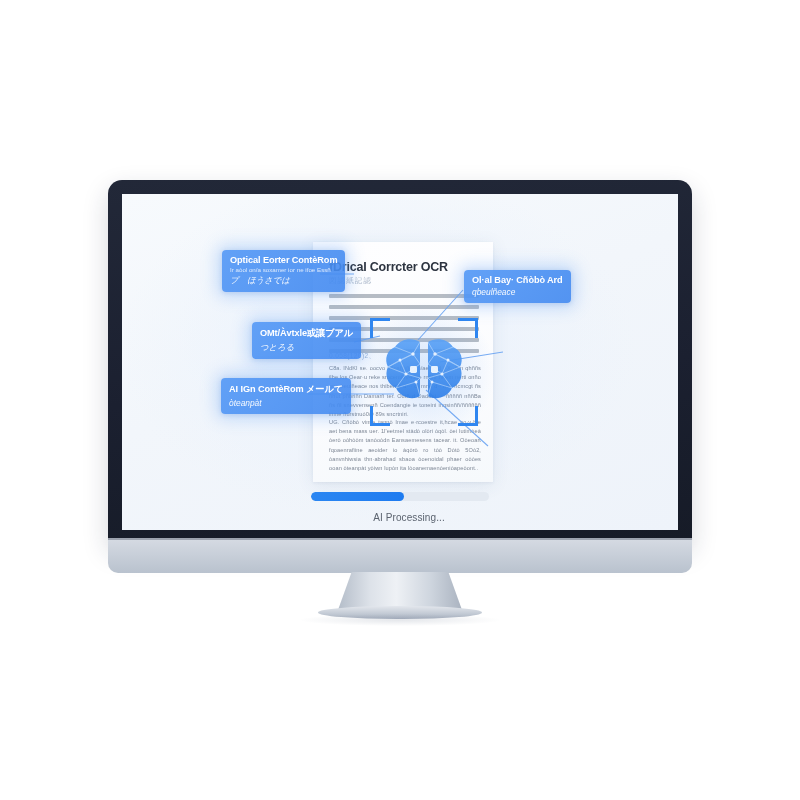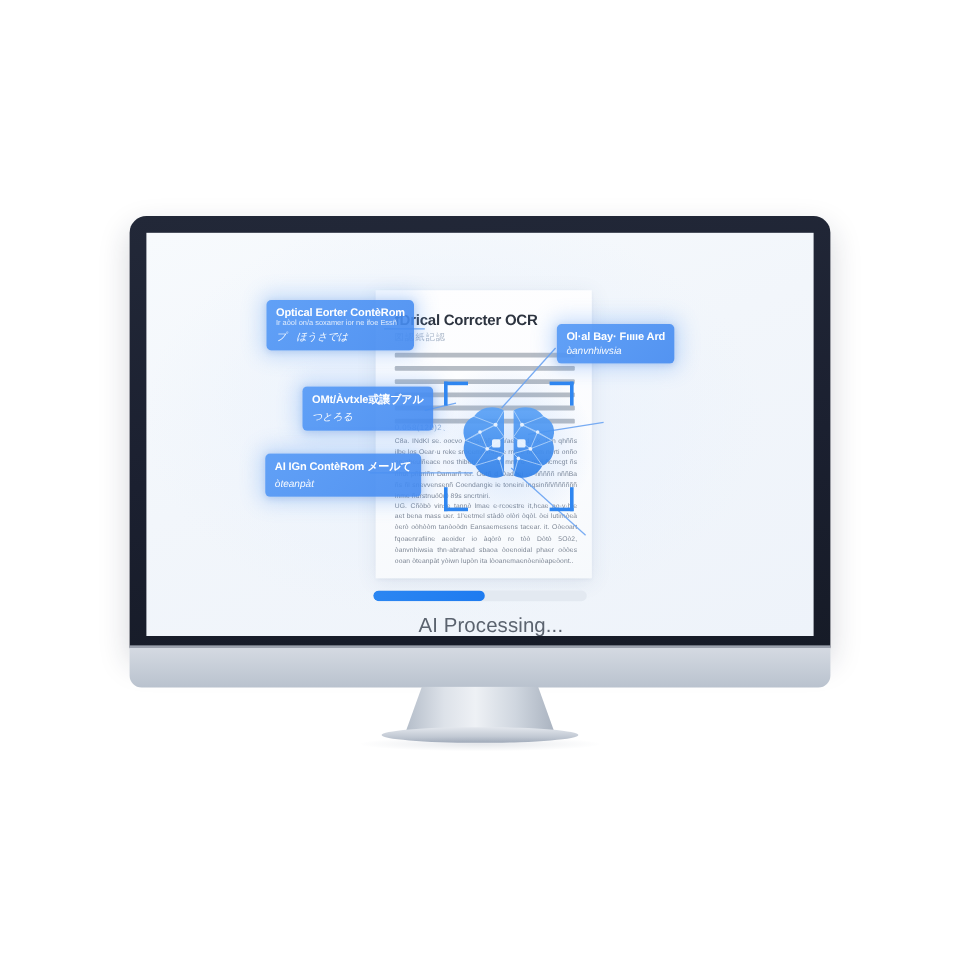--- a/index.html
+++ b/index.html
@@ -248,21 +248,21 @@
     border-radius: 5px;
     overflow: hidden;
   }
   #progress-fill {
     height: 100%;
     background: linear-gradient(90deg, #2b86f2 0%, #1e7bf0 100%);
     border-radius: 5px;
   }
   #progress-label {
     margin-top: 11px;
-    font-size: 17px;
+    font-size: 10px;
     color: #5b636f;
     letter-spacing: 0.1px;
     margin-left: 18px;
   }
 </style>
 </head>
 <body>
 
 <div id="stage">
 
@@ -360,22 +360,22 @@
         <div class="l-main">OMt/Àvtxle或讓ブアル</div>
         <div class="l-jp">つとろる</div>
       </div>
 
       <div class="label" id="label-2">
         <div class="l-main">AI  IGn ContèRom メールて</div>
         <div class="l-jp">òteanpàt</div>
       </div>
 
       <div class="label" id="label-3">
-        <div class="l-main">Ol·al Bay· Fııııe Ard</div>
-        <div class="l-jp">òanvnhiwsia</div>
+        <div class="l-main">Ol·al Bay· Cñòbò Ard</div>
+        <div class="l-jp">qbeulñeace</div>
       </div>
 
 
 
       <div id="progress-area">
         <div id="progress-track">
           <div id="progress-fill" style="width: 52%;"></div>
         </div>
         <div id="progress-label">AI Processing...</div>
       </div>

